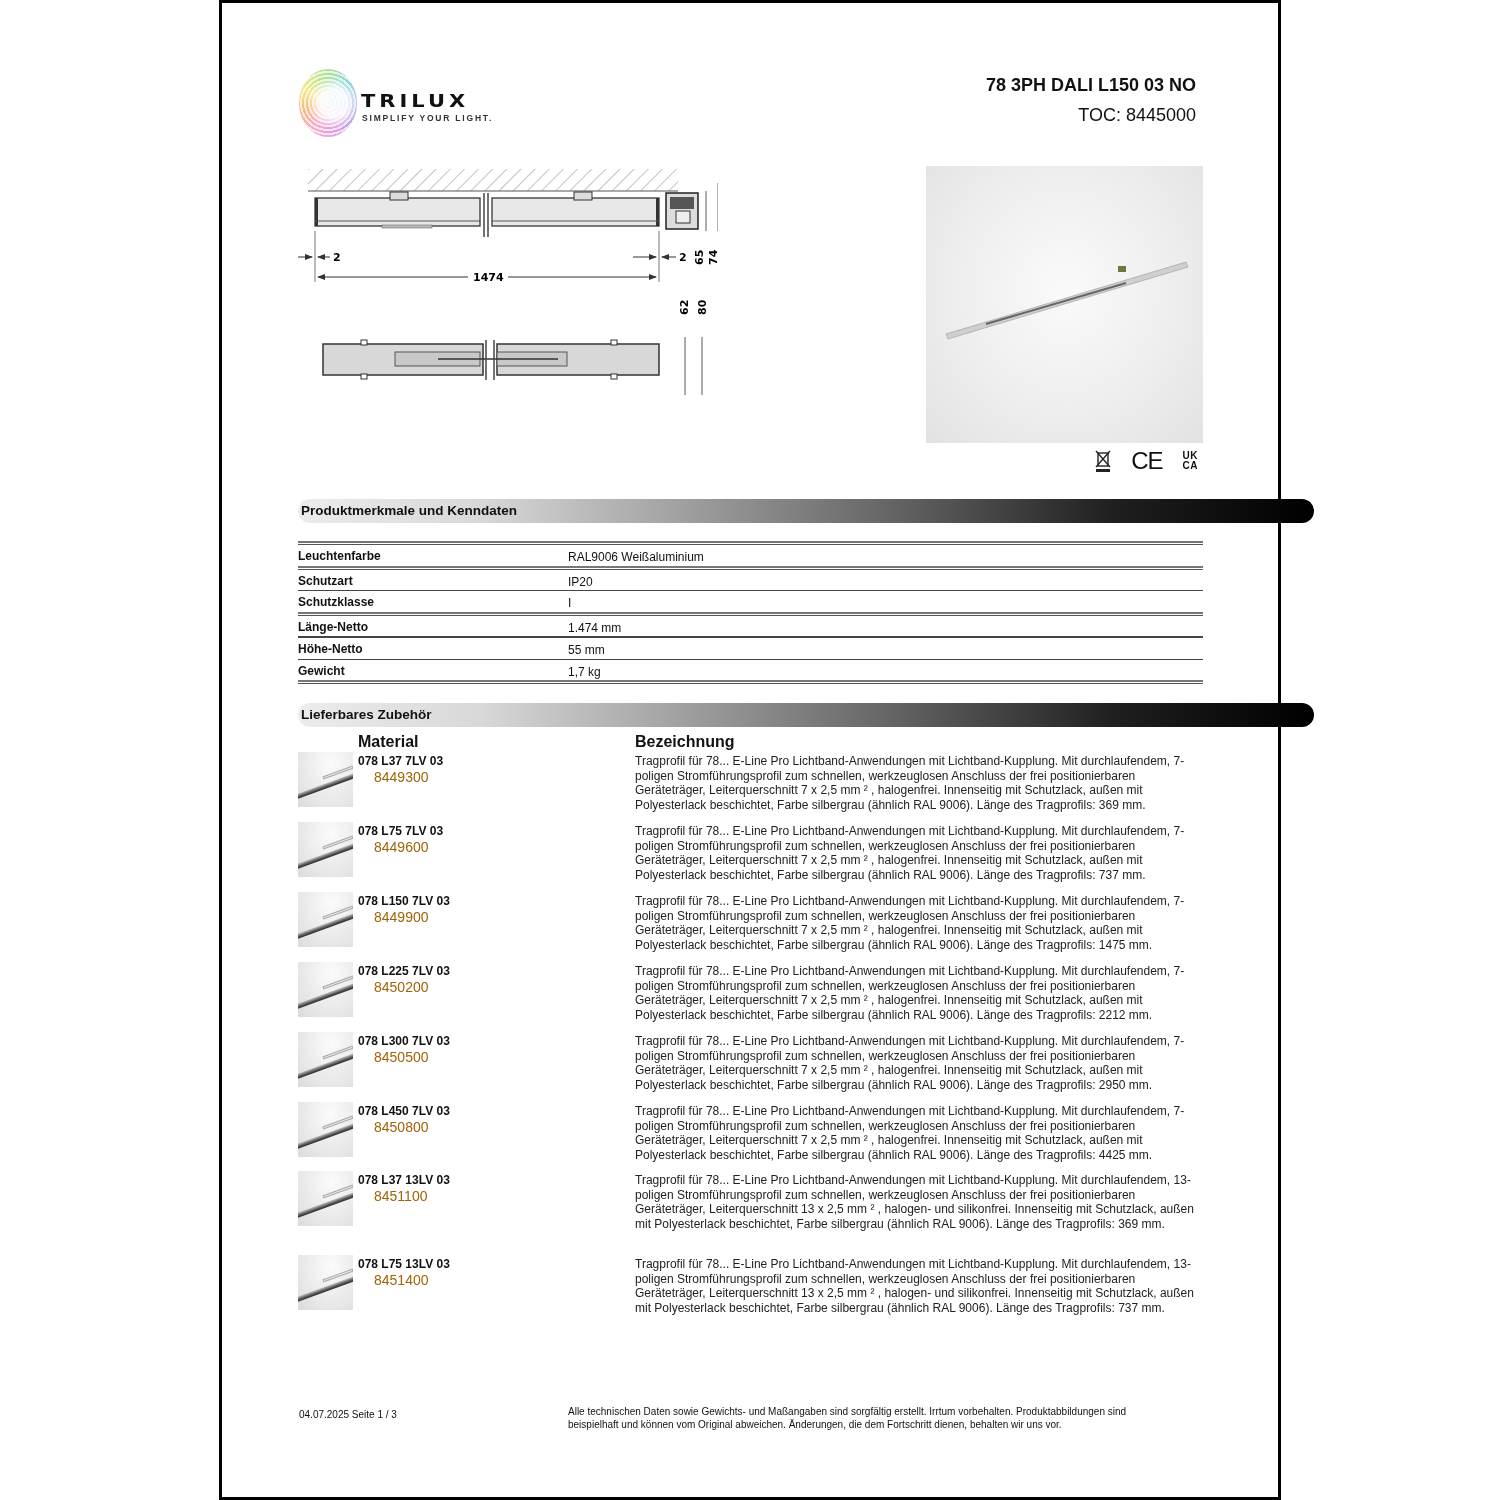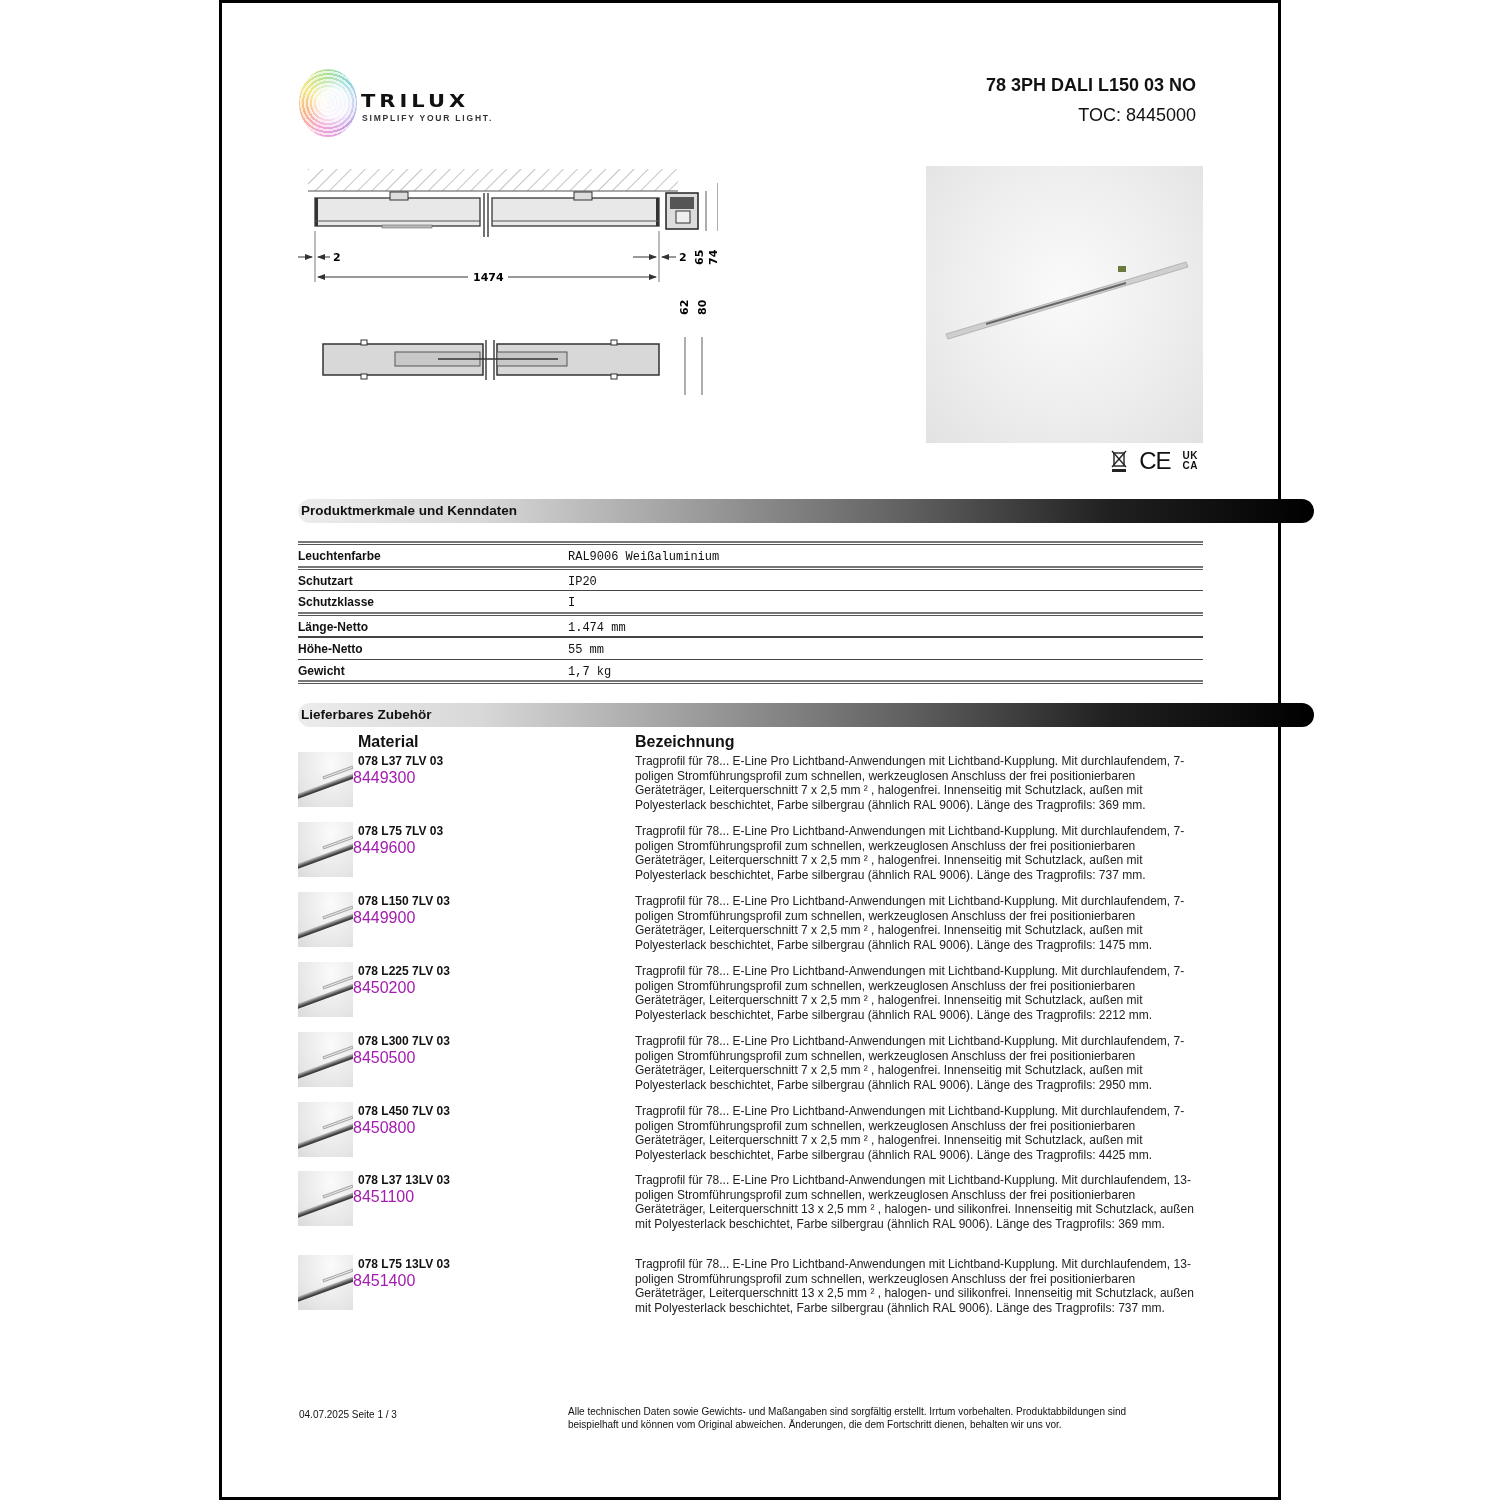--- a/index.html
+++ b/index.html
@@ -34,36 +34,36 @@
   }
   .prod-title { right: 82px; top: 72px; font-size: 18px; font-weight: bold; text-align: right; }
   .prod-toc { right: 82px; top: 102px; font-size: 18px; text-align: right; }
 
   
   .drawing { left: 76px; top: 162px; width: 420px; height: 230px; }
   .photo {
     left: 704px; top: 163px; width: 277px; height: 277px;
     background: radial-gradient(ellipse at 50% 45%, #fafafa 0%, #eeeeee 55%, #e2e2e2 100%);
   }
-  .marks { right: 80px; top: 446px; display: flex; gap: 12px; align-items: center; }
+  .marks { right: 80px; top: 446px; display: flex; gap: 20px; align-items: center; }
   .mark-ce { font-size: 24px; font-weight: 400; letter-spacing: -1px; line-height: 1; }
   .mark-ukca { font-size: 10px; font-weight: bold; line-height: 10px; letter-spacing: 0.5px; }
 
   
   .sec-head {
     left: 76px; width: 1016px; height: 24px; padding-left: 3px;
     background: linear-gradient(to right, #ececec 0%, #d8d8d8 18%, #a8a8a8 35%, #606060 60%, #202020 80%, #000 100%);
     font-size: 13.5px; font-weight: bold; line-height: 24px; color: #111; border-radius: 12px;
   }
 
   
   .feat-table { left: 76px; top: 526px; width: 905px; margin-top: 12px; }
   .feat-row { position: relative; height: 20.5px; font-size: 12px; }
   .feat-row .k { position: absolute; left: 0; top: 4px; font-weight: bold; }
-  .feat-row .v { position: absolute; left: 270px; top: 5px; font-family: Liberation Mono, monospace; }
+  .feat-row .v { position: absolute; left: 270px; top: 5px; }
   .sep-double { height: 4px; border-top: 2px solid #777; border-bottom: 1px solid #555; }
   .sep-single { height: 1px; background: #444; }
 
   
   .acc-head { font-size: 16px; font-weight: bold; }
   .acc-item { position: absolute; left: 76px; width: 905px; }
   .acc-thumb {
     position: absolute; left: 0; top: 0; width: 55px; height: 55px;
     background: radial-gradient(ellipse at 60% 20%, #fbfbfb 0%, #e6e6e6 70%, #dadada 100%);
     overflow: hidden;
@@ -71,21 +71,21 @@
   .acc-thumb .bar {
     position: absolute; left: -6px; top: 31px; width: 70px; height: 5px;
     background: linear-gradient(#c9c9c9, #5a5a5a 60%, #2a2a2a);
     transform: rotate(-20deg);
   }
   .acc-thumb .bar2 {
     position: absolute; left: 24px; top: 19px; width: 32px; height: 3px; background: #f5f5f5;
     transform: rotate(-20deg); border: 1px solid #aaa;
   }
   .acc-code { position: absolute; left: 60px; top: 2px; font-size: 12px; font-weight: bold; }
-  .acc-num { position: absolute; left: 55px; top: 17px; font-size: 16px; color: #a21caf; }
+  .acc-num { position: absolute; left: 76px; top: 17px; font-size: 14px; color: #a16207; }
   .acc-desc { position: absolute; left: 337px; top: 2px; width: 570px; font-size: 12px; line-height: 14.6px; color: #222; }
 
   
   .foot-left { left: 77px; top: 1406px; font-size: 10px; }
   .foot-right { left: 346px; top: 1403px; width: 610px; font-size: 10px; line-height: 12.5px; }
 </style>
 </head>
 <body>
 
 <div class="page">

